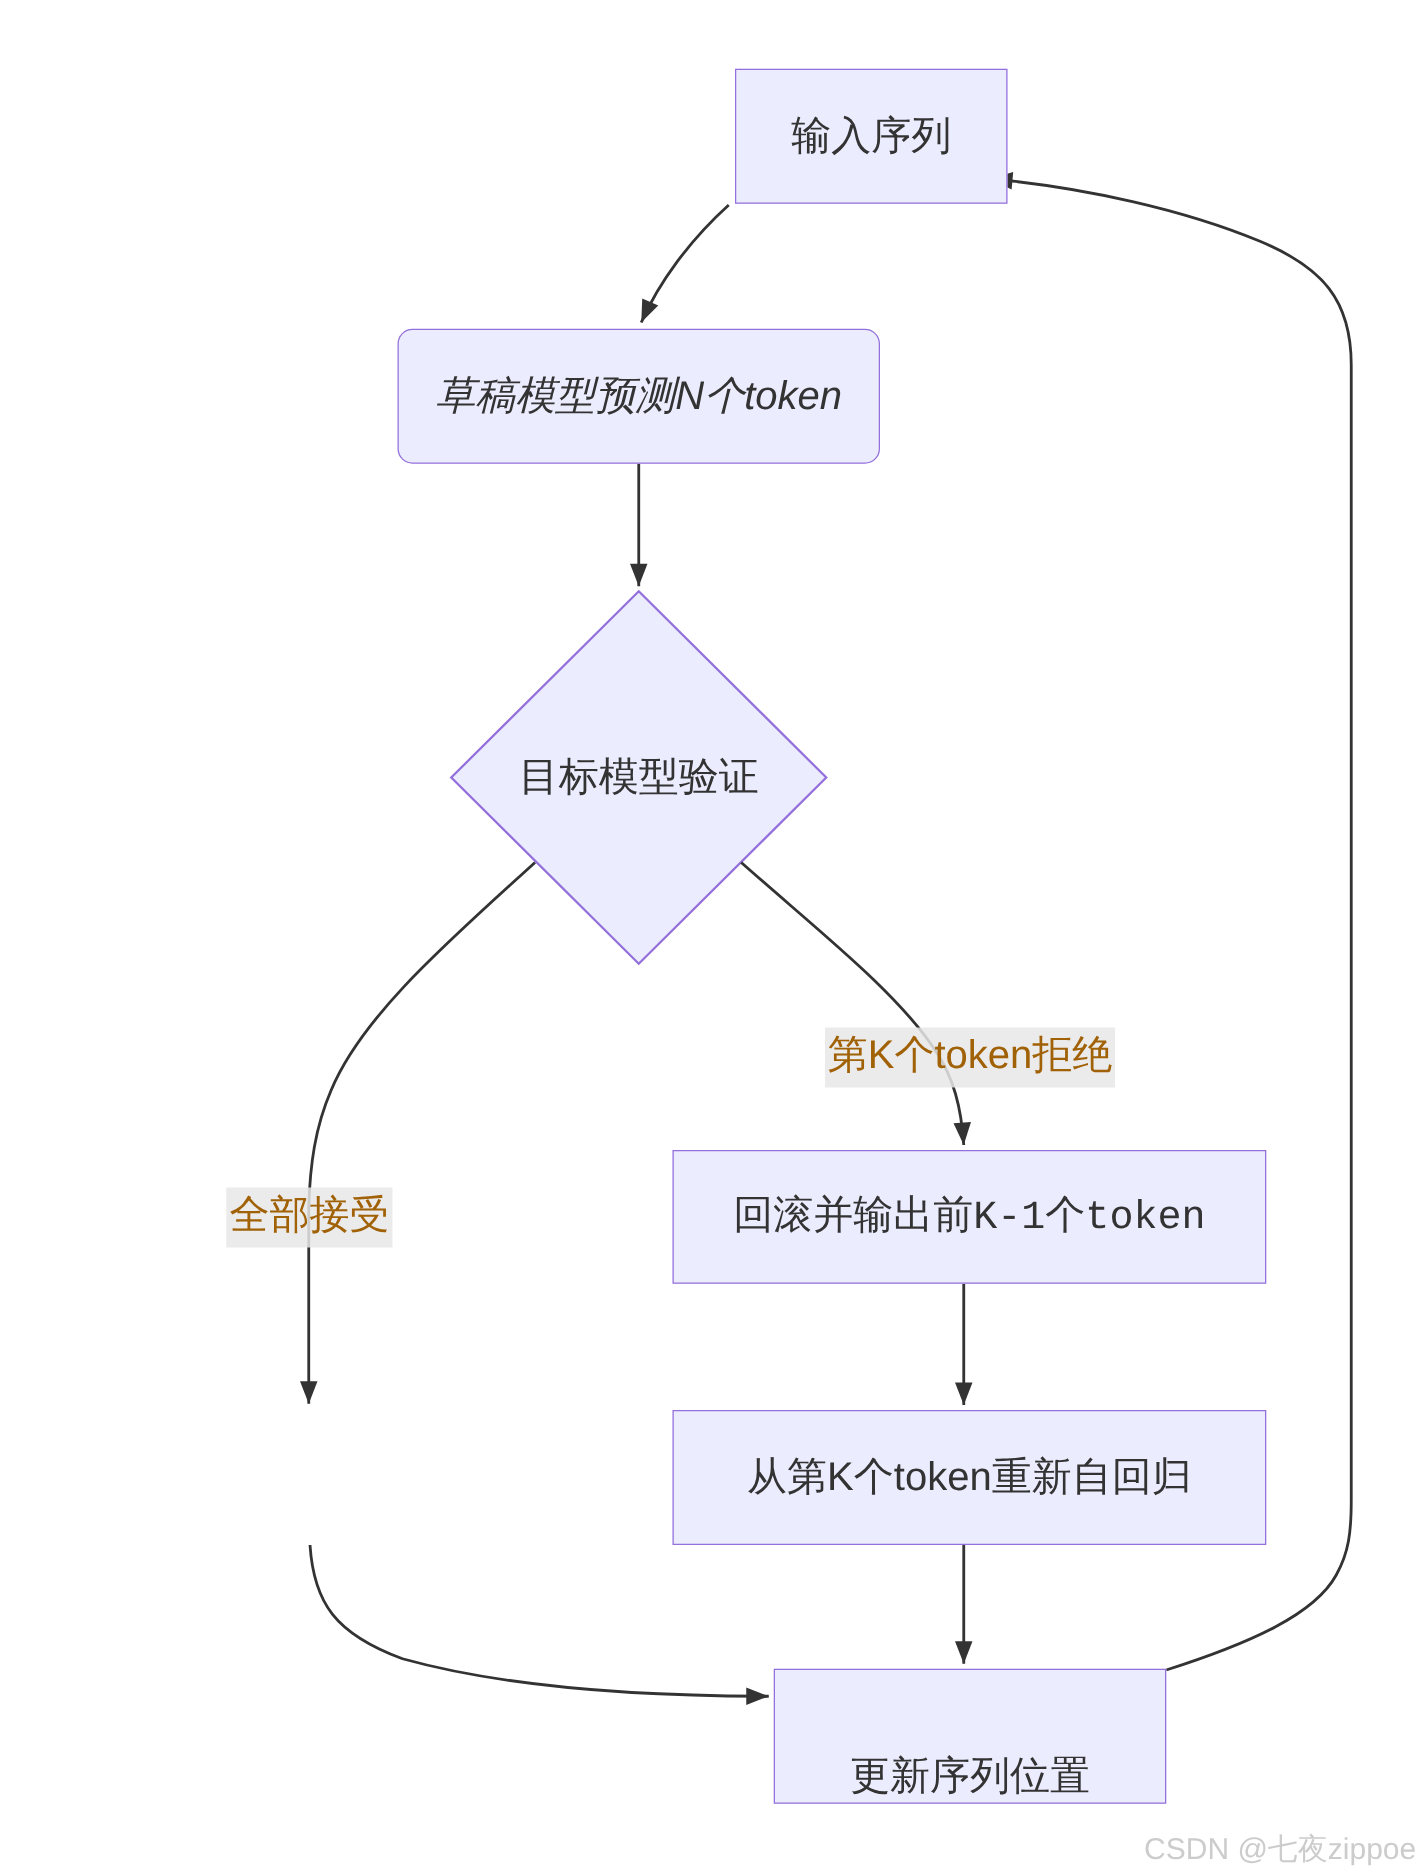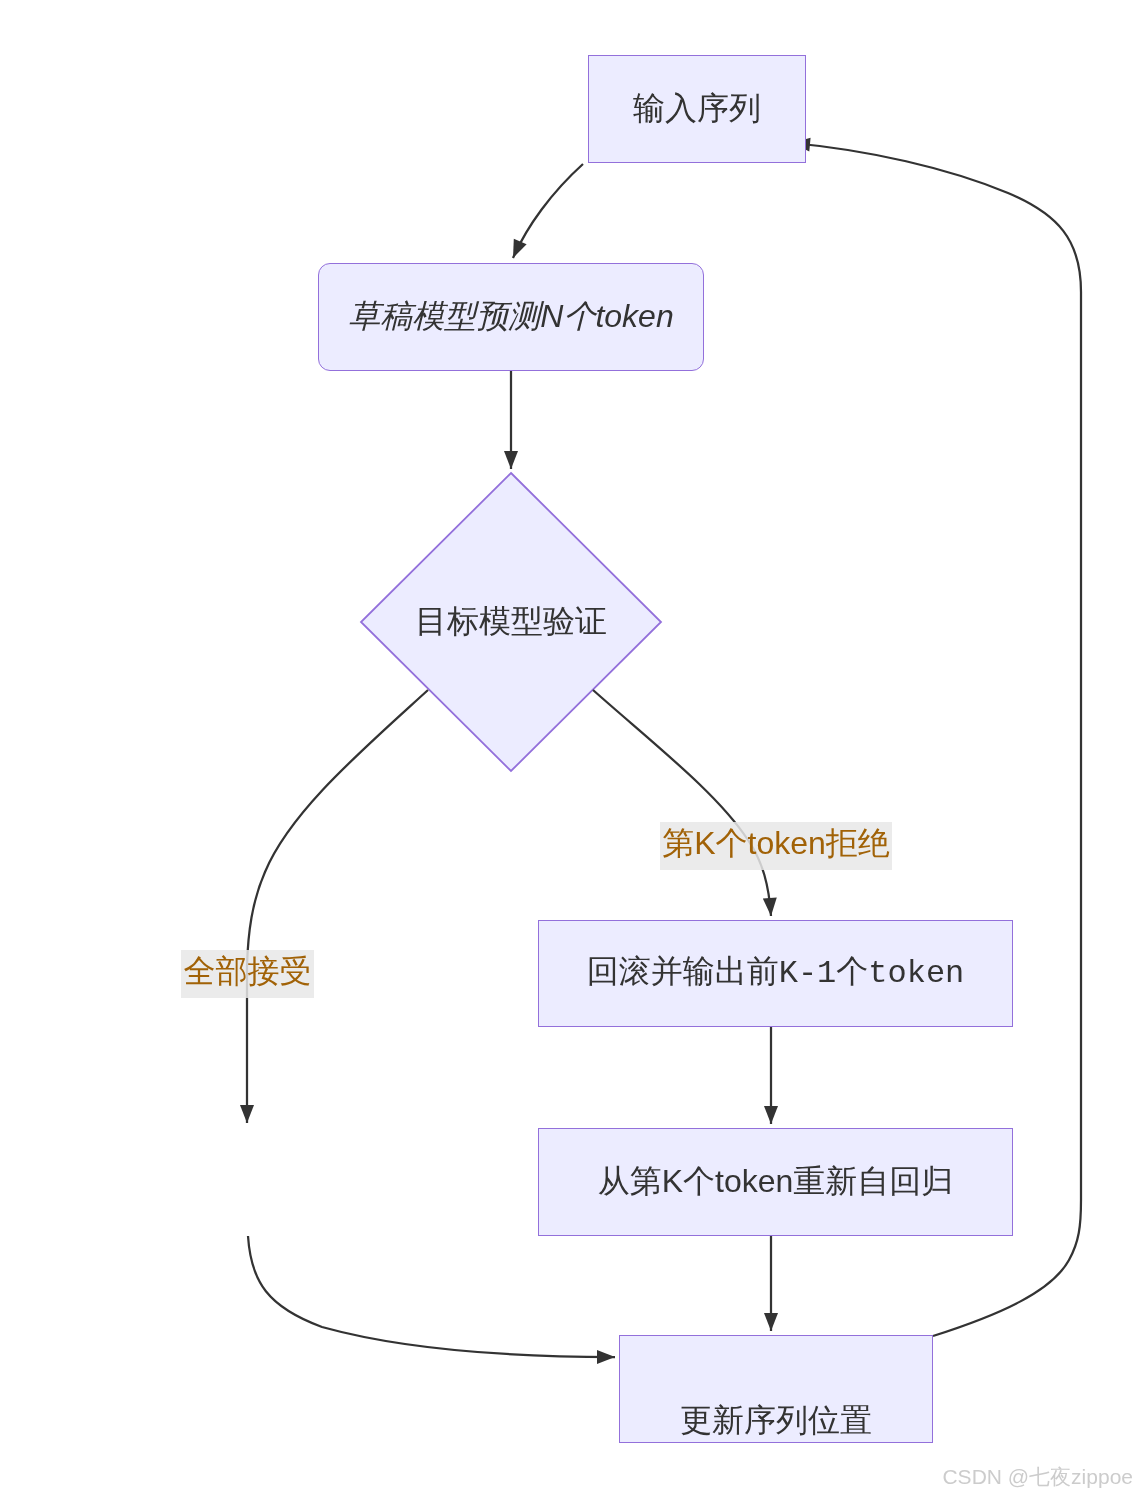--- a/index.html
+++ b/index.html
@@ -52,21 +52,21 @@
     align-items: flex-start;
     justify-content: center;
     text-align: center;
     z-index: 3;
   }
   .watermark {
     position: absolute;
     right: 5px;
     top: 1463px;
     color: #cccccc;
-    font-size: 21px;
+    font-size: 24px;
     z-index: 4;
     white-space: nowrap;
   }
 </style>
 </head>
 <body>
 
 <div class="canvas">
 
   <svg class="edge-layer" viewBox="0 0 1138 1500" xmlns="http://www.w3.org/2000/svg">

